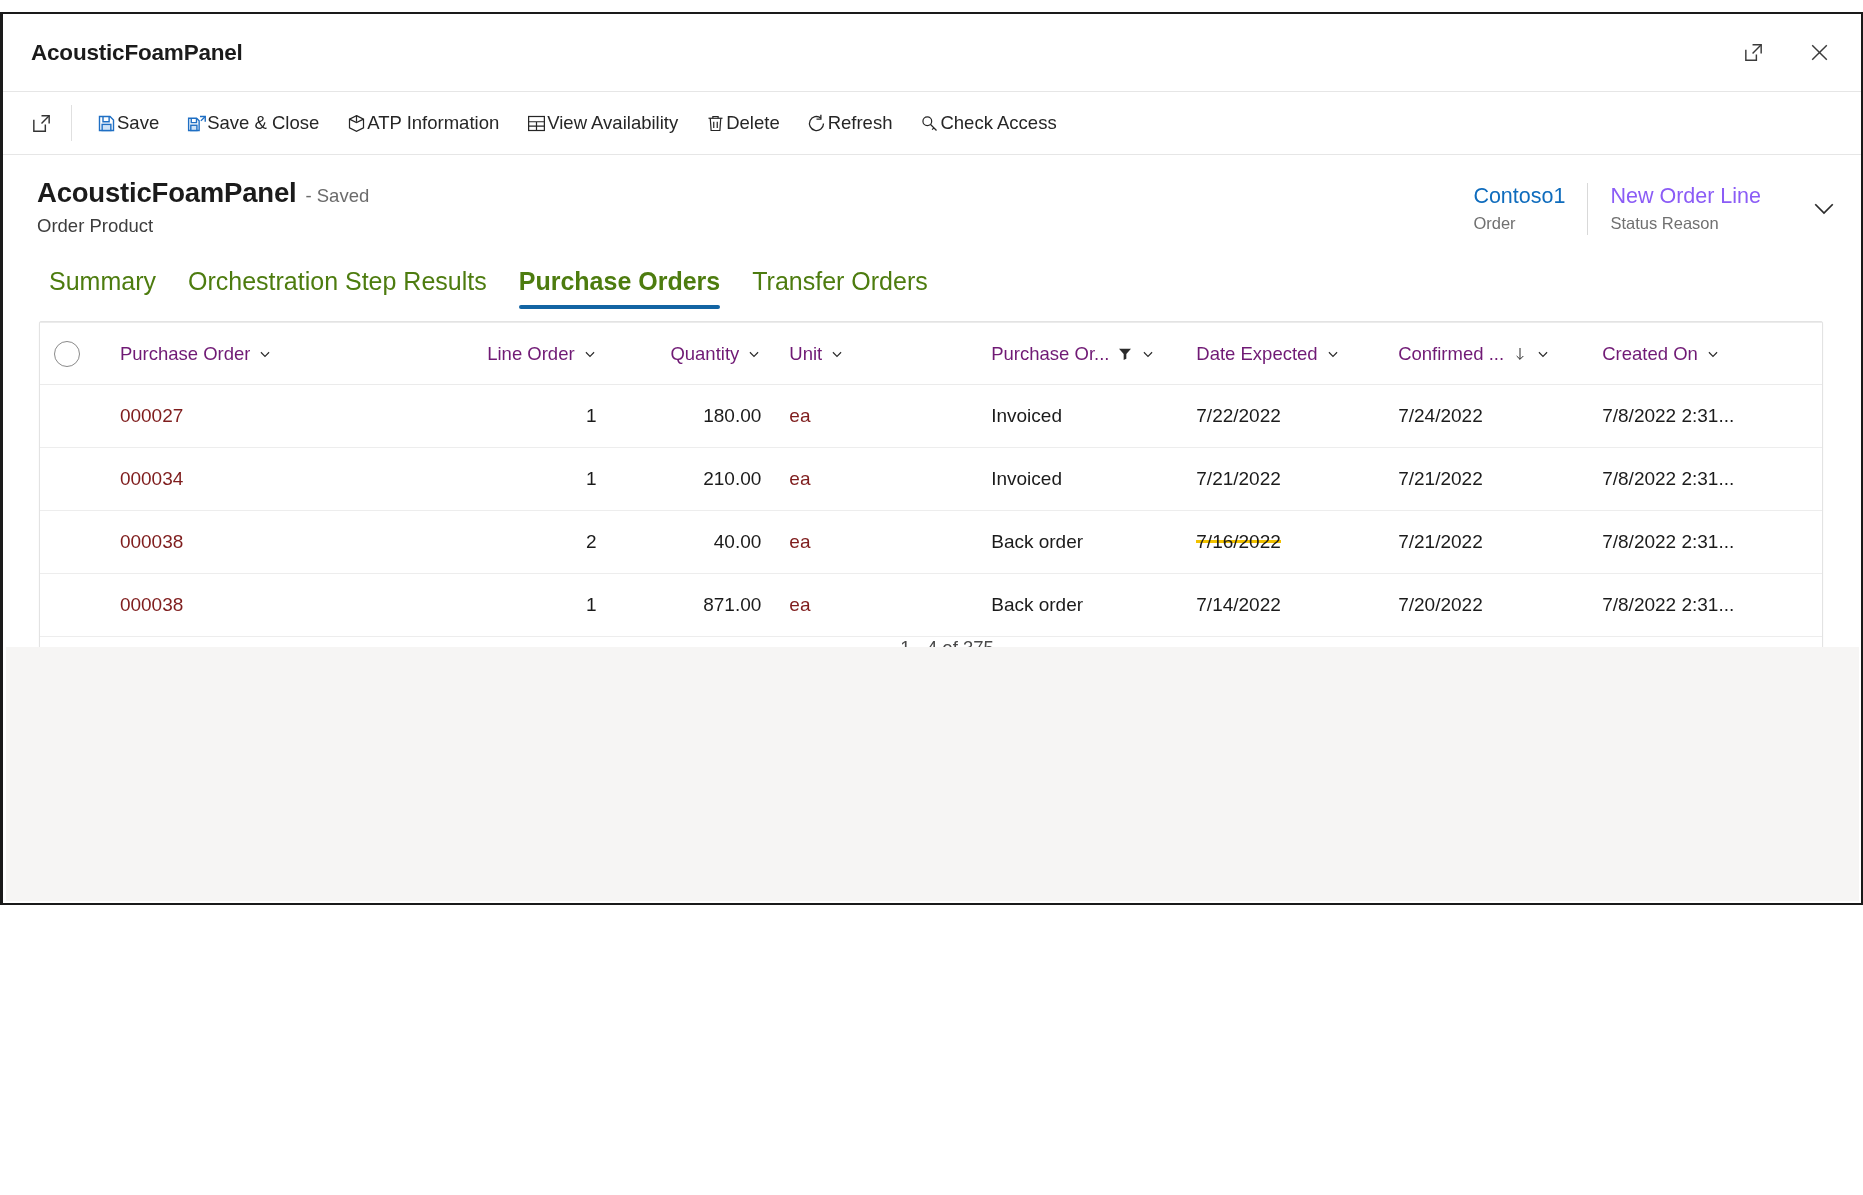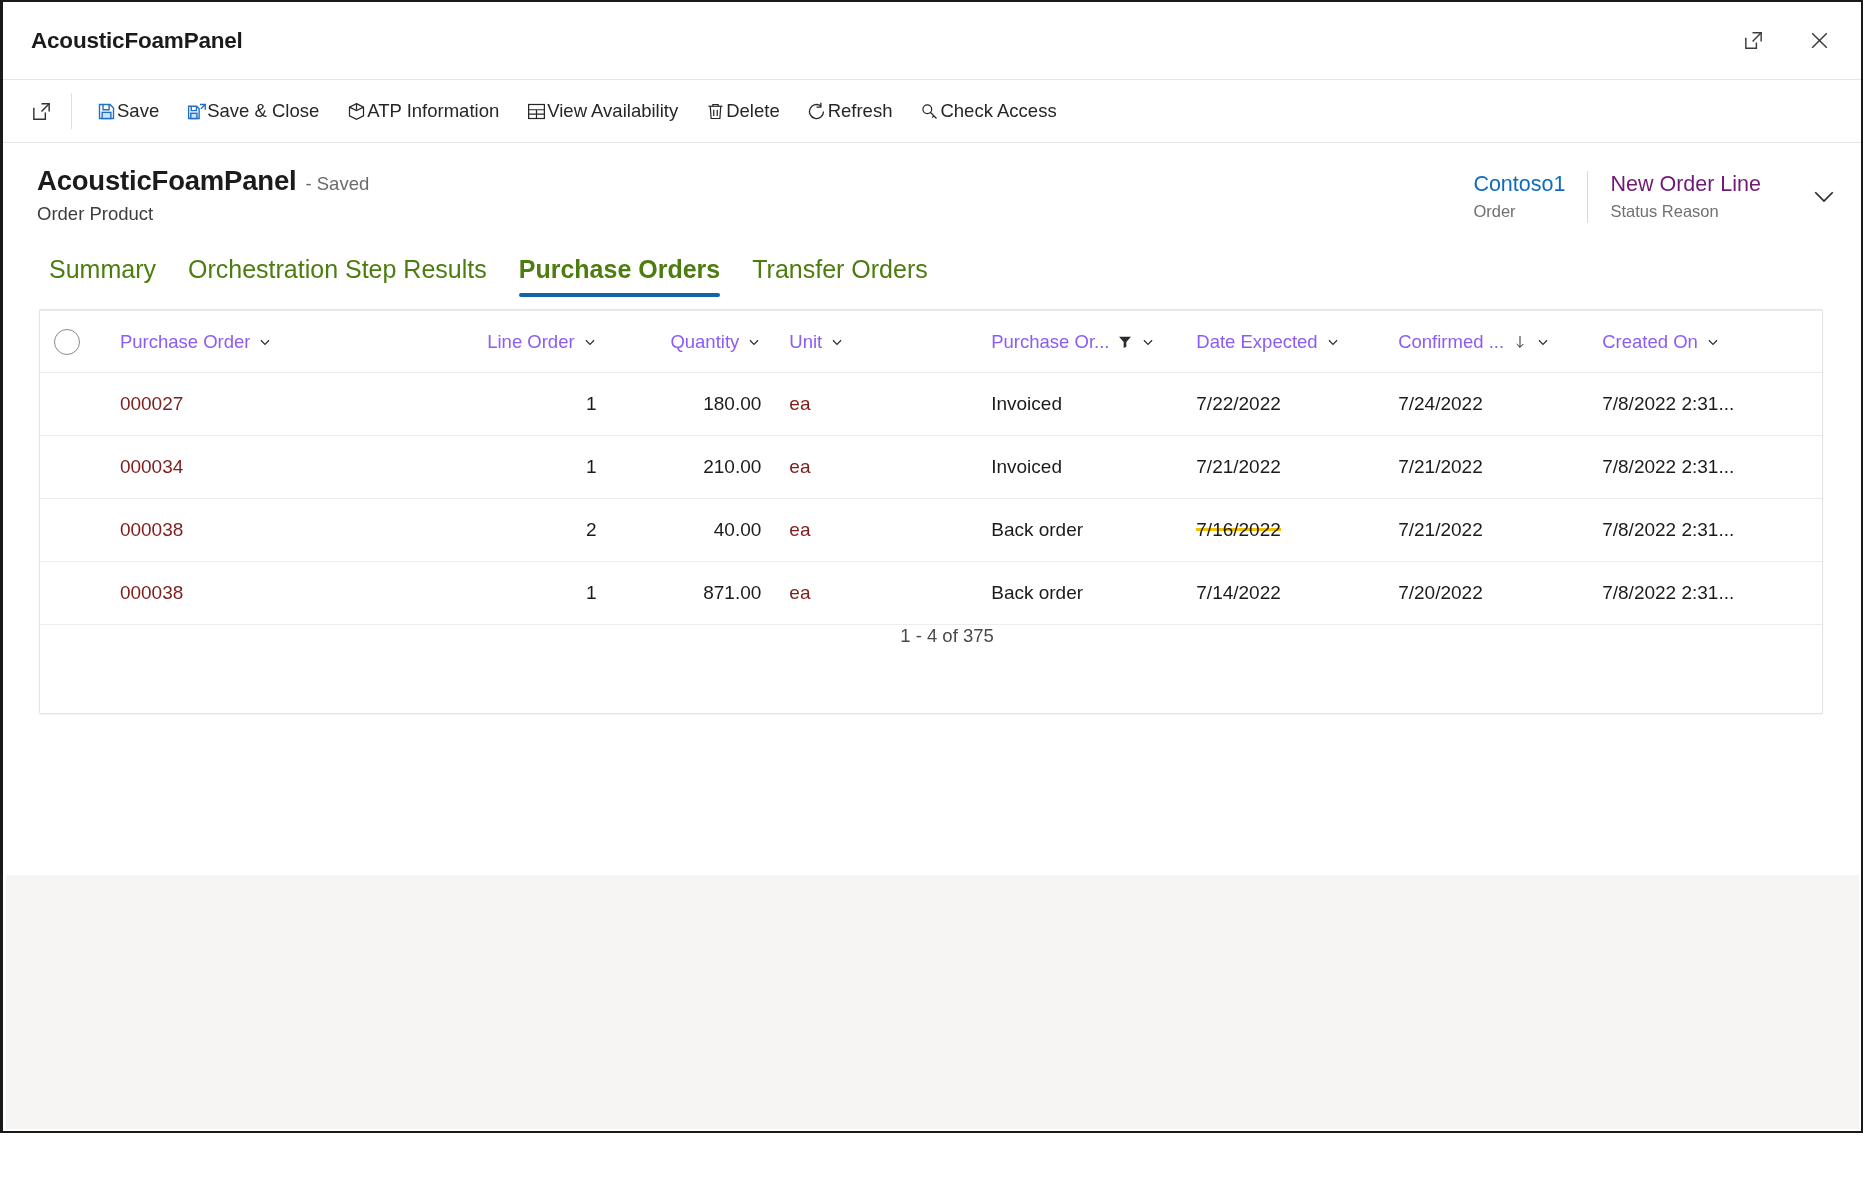--- a/index.html
+++ b/index.html
@@ -9,27 +9,28 @@
     width: 1863px; height: 1195px;
     background: #ffffff;
     font-family: "Liberation Sans", sans-serif;
     color: #242424;
     overflow: hidden;
   }
 
   .app-frame {
     position: relative;
     width: 1863px;
-    height: 1133px;
+    height: 893px;
     background: #ffffff;
     border-left: 3px solid #1a1a1a;
     border-right: 2px solid #1a1a1a;
     border-top: 2px solid #1a1a1a;
     border-bottom: 2px solid #1a1a1a;
     overflow: hidden;
+    margin-top: 12px;
   }
 
   
   .titlebar {
     height: 78px;
     display: flex;
     align-items: center;
     padding: 0 22px 0 28px;
     border-bottom: 1px solid #e6e6e6;
     background: #ffffff;
@@ -114,21 +115,21 @@
     right: 22px;
     top: 24px;
     display: flex;
     align-items: center;
     height: 58px;
   }
   .rh-field { padding: 0 22px; }
   .rh-field.first { padding-left: 0; }
   .rh-field-value {
     font-size: 21.5px;
-    color: #701a75;
+    color: #8b5cf6;
     line-height: 27px;
     white-space: nowrap;
   }
   .rh-field-value.link { color: #0f6cbd; cursor: pointer; }
   .rh-field-label {
     font-size: 16.5px;
     color: #707070;
     margin-top: 4px;
     white-space: nowrap;
   }
@@ -211,21 +212,21 @@
     width: 100%;
     border-collapse: collapse;
     table-layout: fixed;
   }
   table.grid thead th {
     border-top: 1px solid #ebebeb;
     border-bottom: 1px solid #ebebeb;
     height: 62px;
     font-weight: 400;
     font-size: 18.5px;
-    color: #8b5cf6;
+    color: #701a75;
     padding: 0 14px;
     vertical-align: middle;
     white-space: nowrap;
     cursor: pointer;
   }
   table.grid thead th.sel-col { cursor: default; }
   .th-inner { display: flex; align-items: center; gap: 8px; }
   .th-inner.right { justify-content: flex-end; }
   .th-label { overflow: hidden; text-overflow: ellipsis; }
   .th-icon { display: inline-flex; align-items: center; color: #2b2b2b; }

